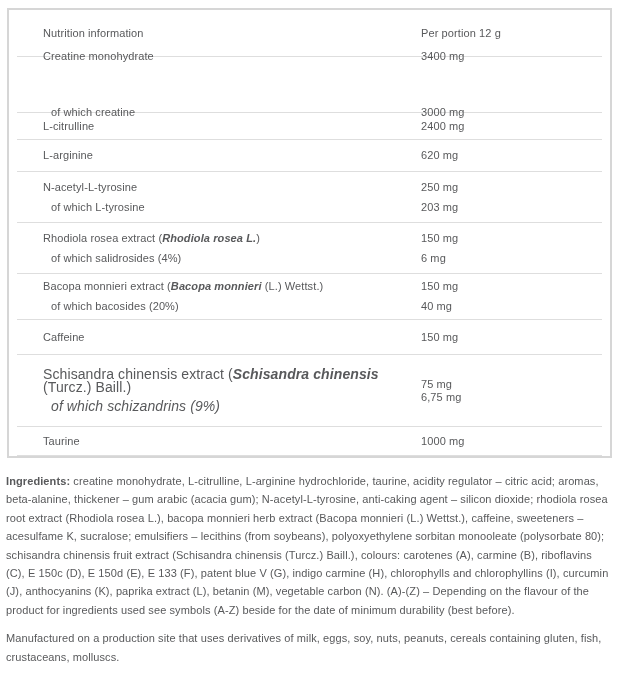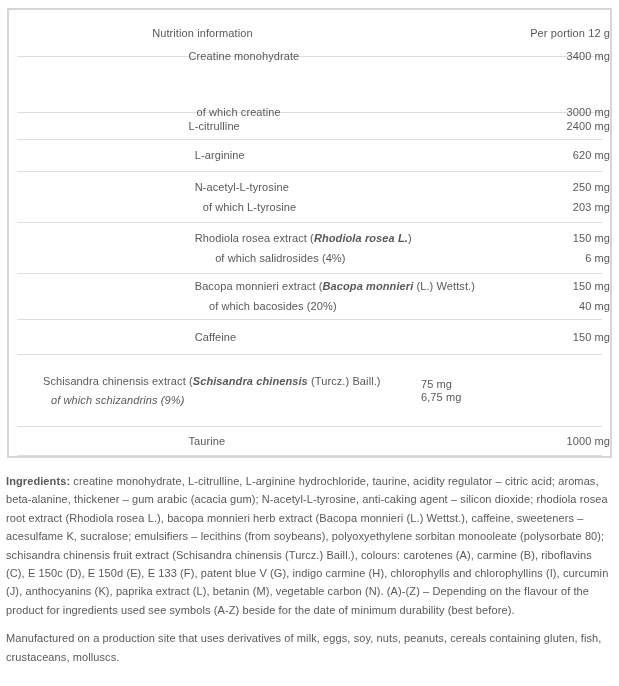--- a/index.html
+++ b/index.html
@@ -15,21 +15,20 @@
   .nutri-table {
     margin: 8px 7px 0 7px;
     border: 2px solid #d6d6d6;
     background: #ffffff;
   }
   .t-row {
     display: flex;
     flex-direction: column;
     justify-content: center;
     row-gap: 7px;
-    align-items: flex-end;
   }
   .t-line {
     display: flex;
     align-items: baseline;
     font-size: 11px;
     line-height: 13px;
     letter-spacing: 0.1px;
   }
   .lbl { width: 412px; padding-left: 34px; box-sizing: border-box; }
   .lbl.sub { padding-left: 42px; }
@@ -47,21 +46,21 @@
   .h34 { height: 34px; }
   .h71 { height: 71px; }
   .h28 { height: 28px; }
   .h37 { height: 37px; }
 
   
   .s-row { flex-direction: row; align-items: stretch; }
   .s-left {
     width: 412px; padding-left: 34px; box-sizing: border-box;
     display: flex; flex-direction: column; justify-content: center; row-gap: 6px;
-    font-size: 11px; line-height: 13px; letter-spacing: 0.1px;
+    font-size: 14px; line-height: 13px; letter-spacing: 0.1px;
   }
   .s-left .subline { padding-left: 8px; font-style: italic; }
   .s-right {
     flex: 1;
     display: flex; flex-direction: column; justify-content: center;
     padding: 12px 0 11px; box-sizing: border-box;
     font-size: 11px; line-height: 13px; letter-spacing: 0.1px;
   }
 
   .footer { margin: 14px 6px 0 6px; font-size: 11px; line-height: 18.4px; letter-spacing: 0.1px; }

